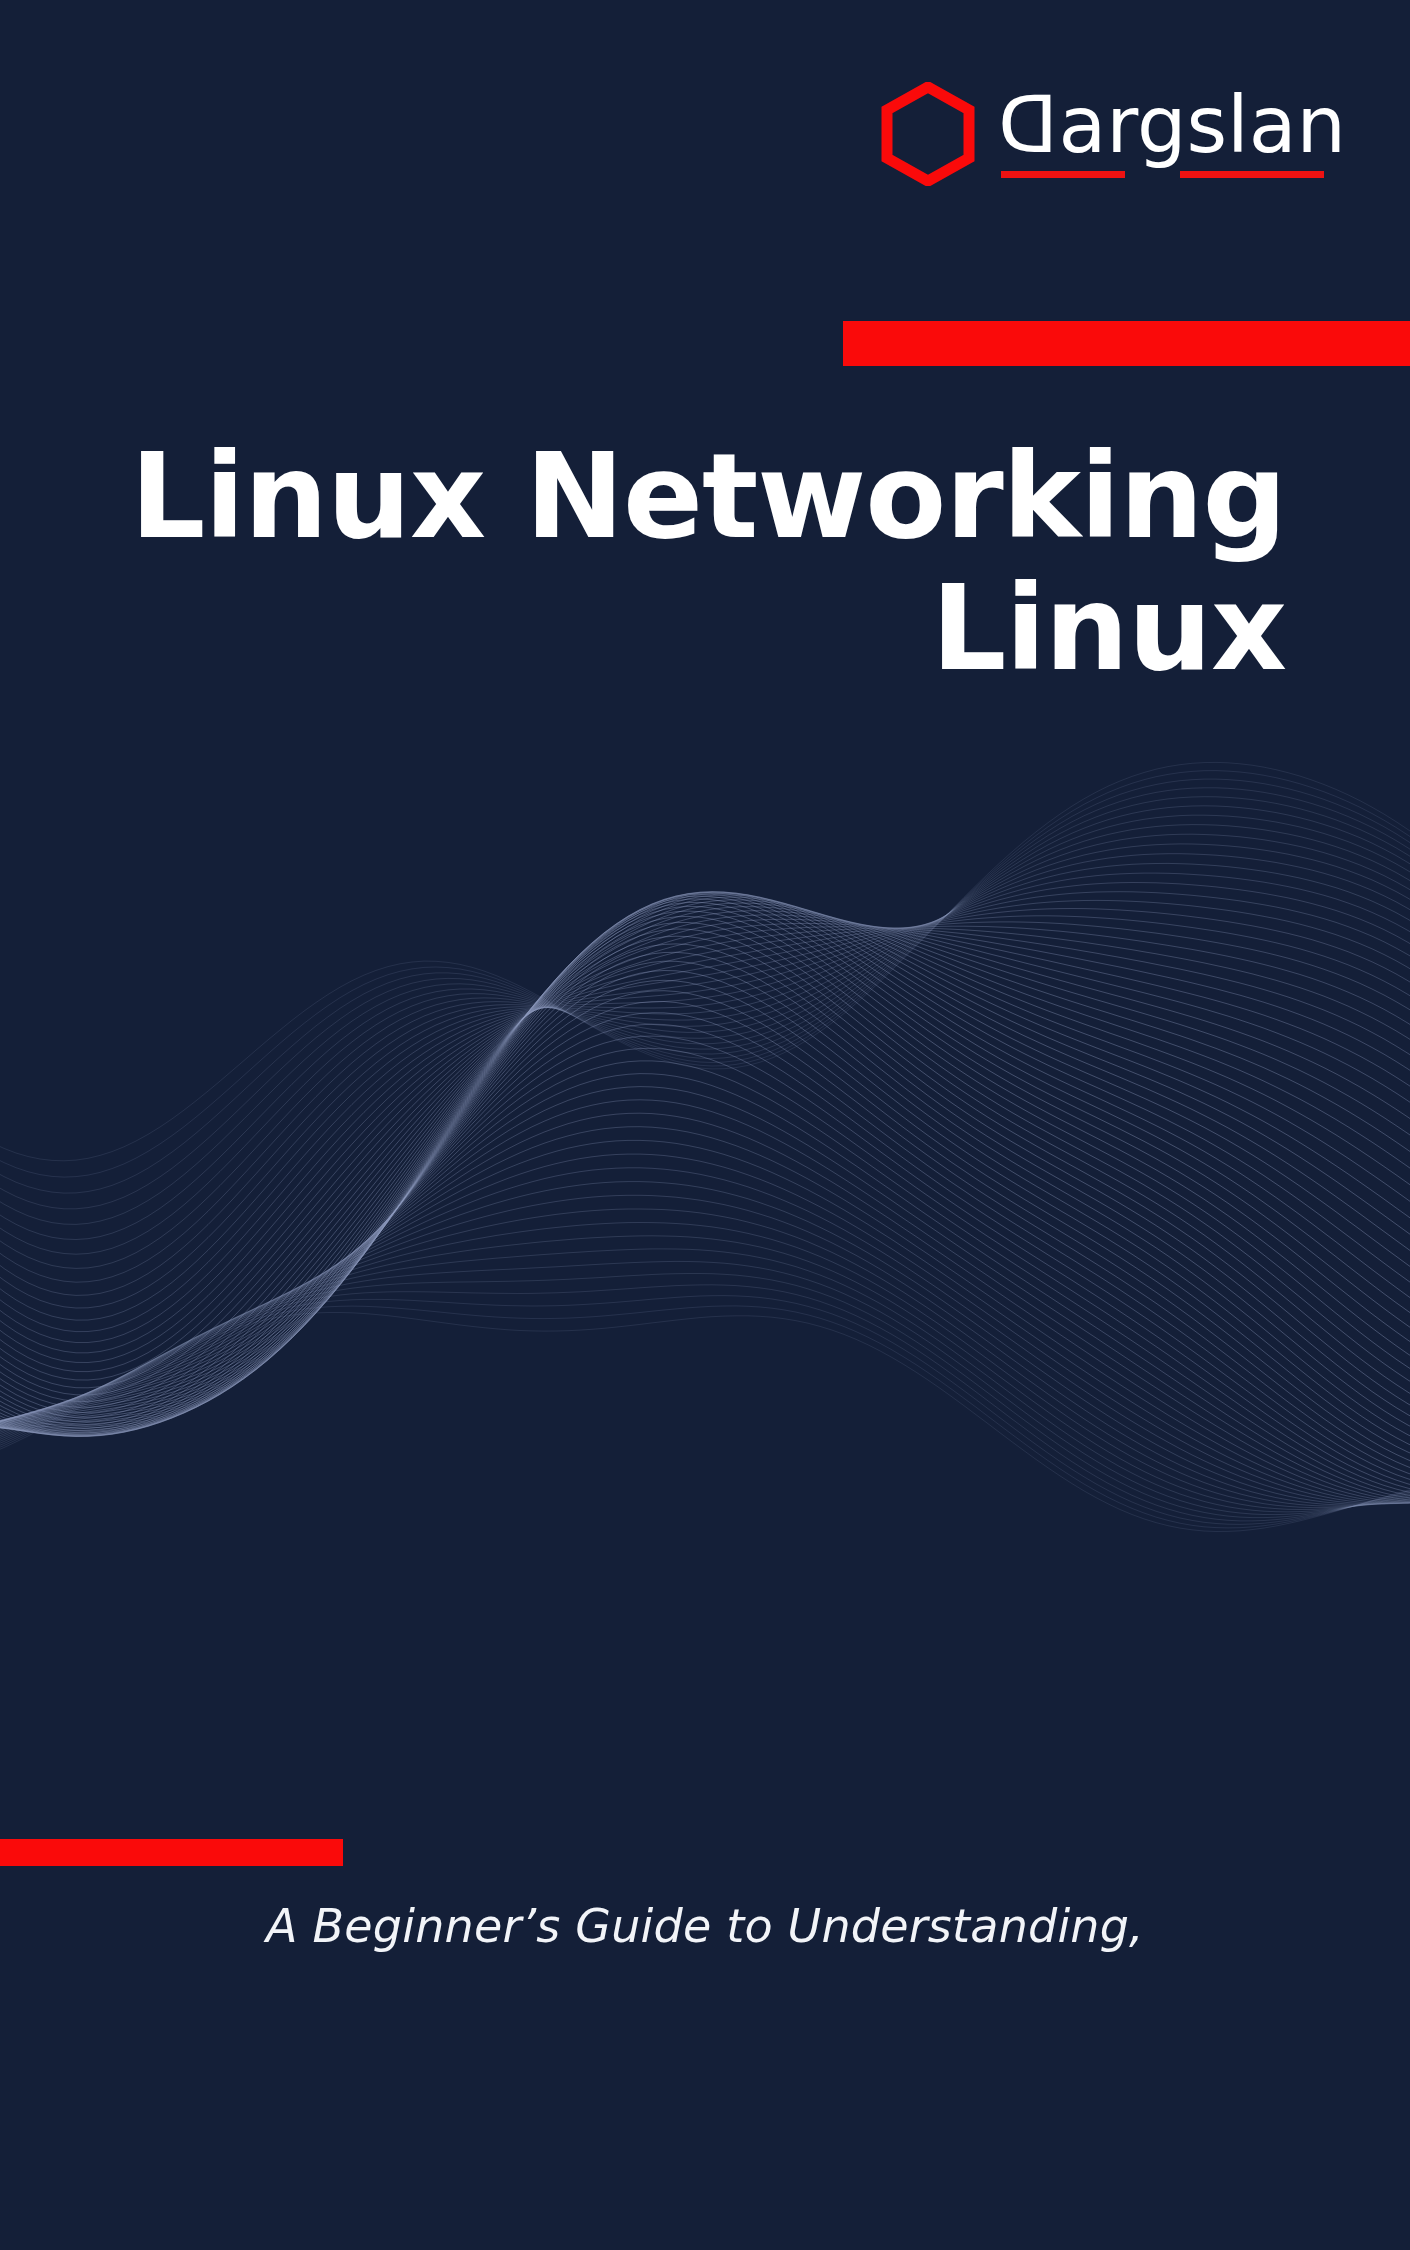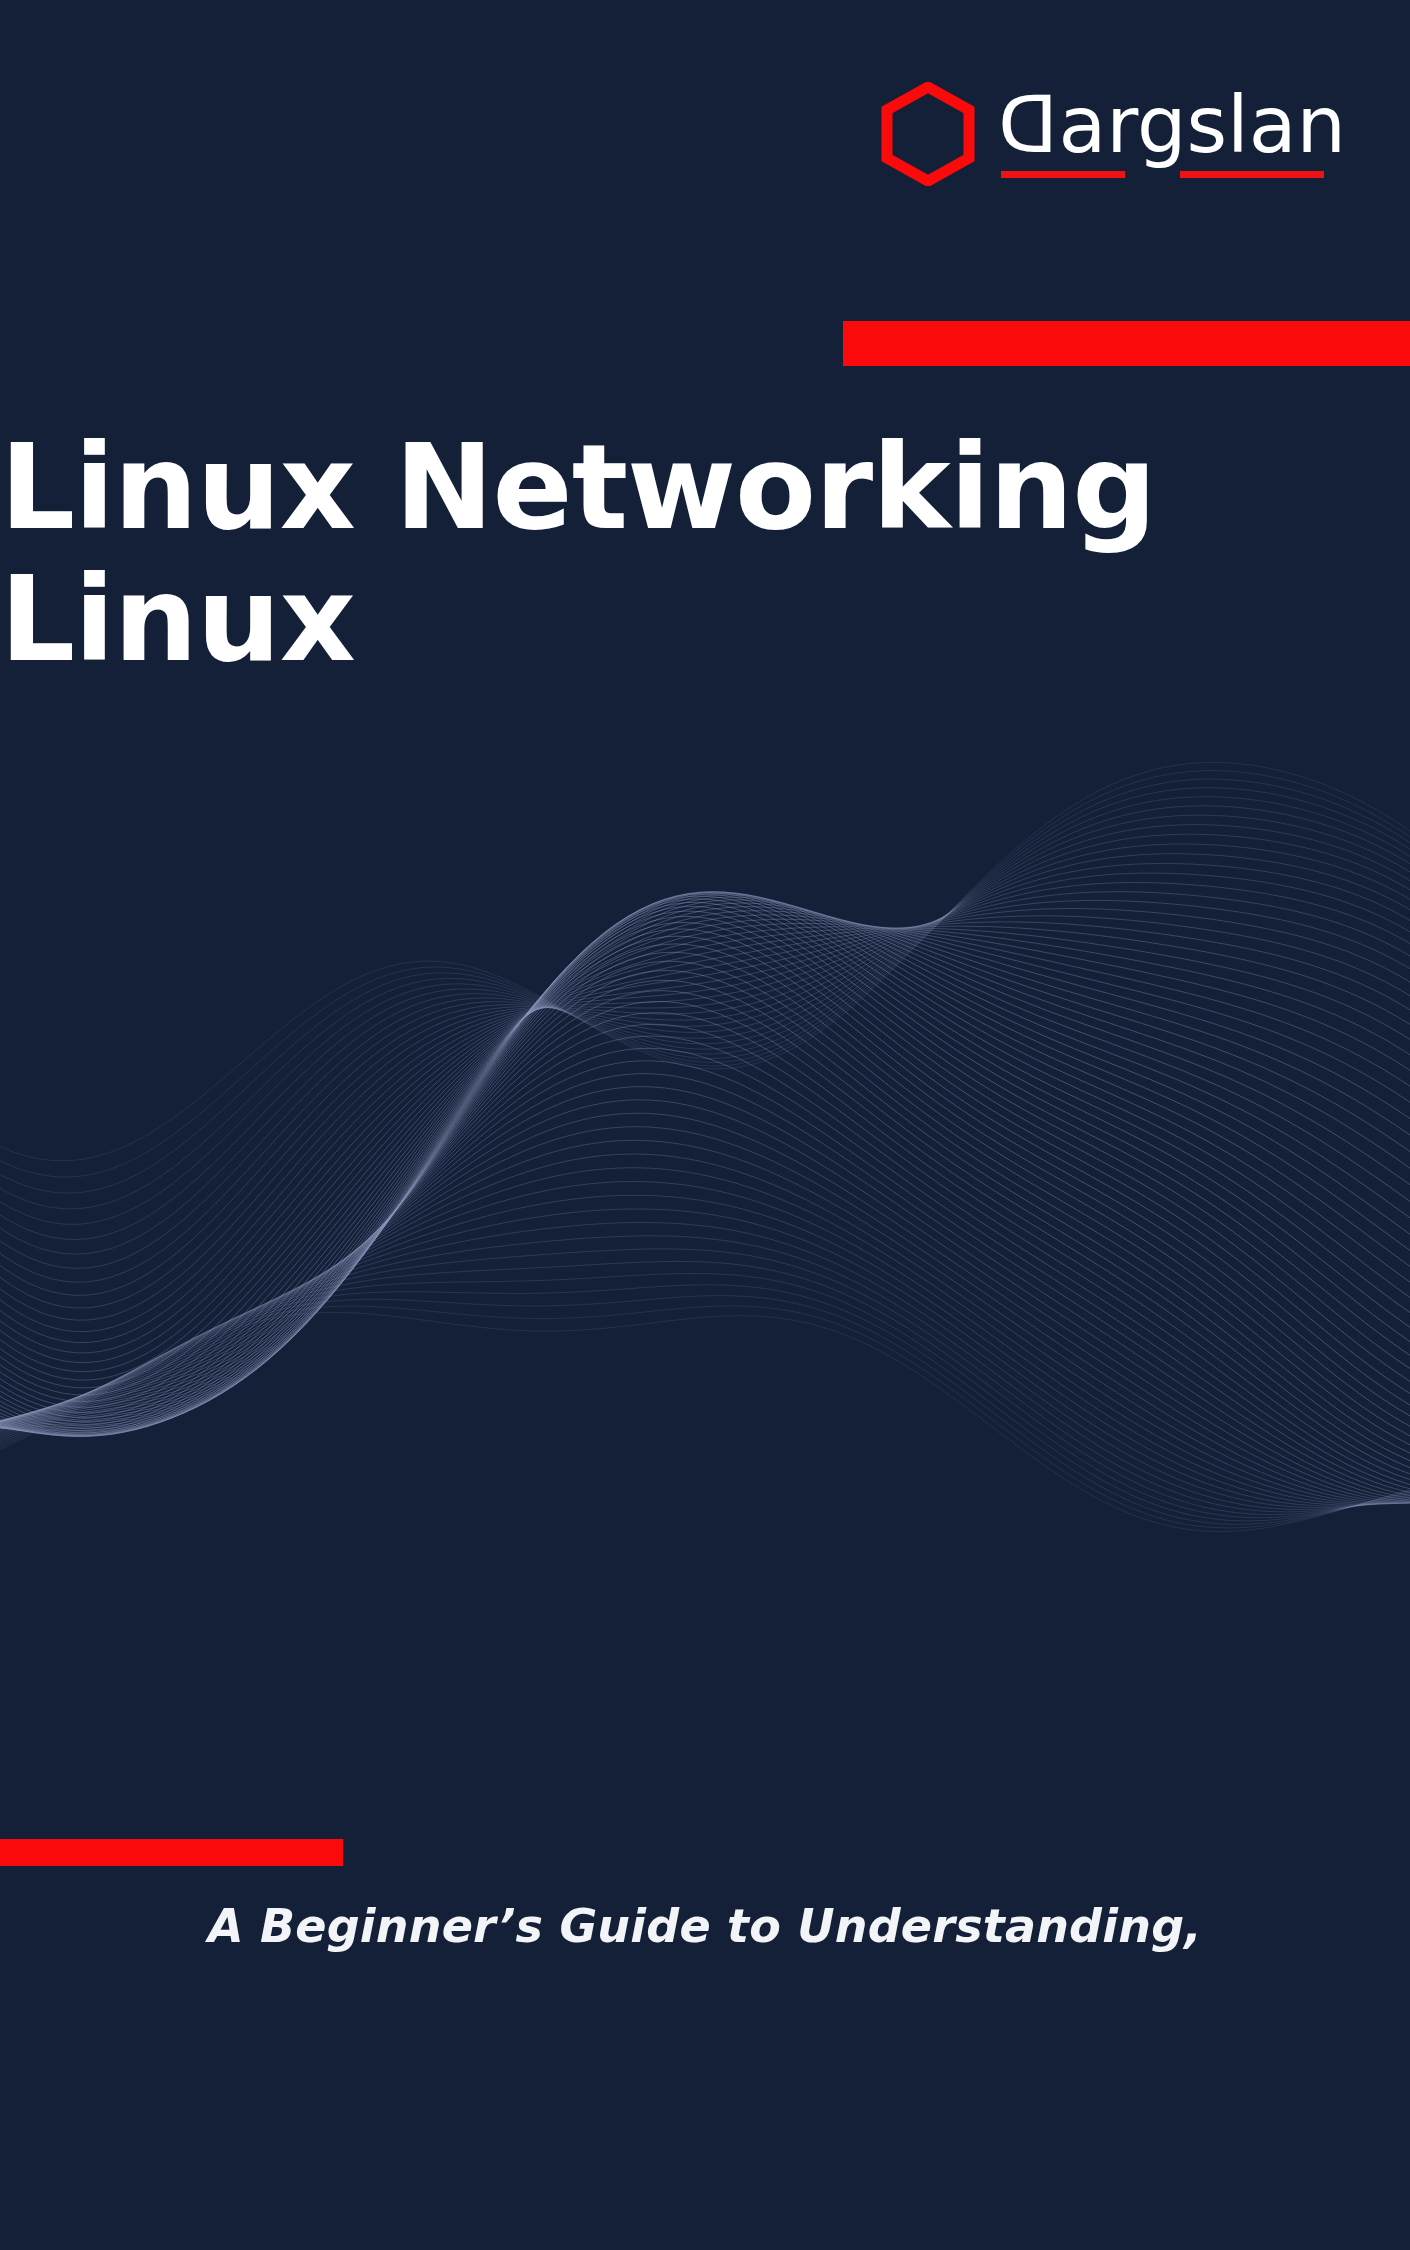--- a/index.html
+++ b/index.html
@@ -85,23 +85,23 @@
     top: 1839px;
     width: 343px;
     height: 27px;
     background: #fa0a0a;
   }
 
   
   #title-block {
     position: absolute;
     left: 0;
-    top: 421px;
+    top: 430px;
     width: 1286px;
-    text-align: left;
+    text-align: right;
   }
   .title-line {
     display: block;
     font-family: "DejaVu Sans", sans-serif;
     font-weight: bold;
     font-size: 118px;
     line-height: 1.12;
     color: #ffffff;
     letter-spacing: -1px;
   }
@@ -111,21 +111,21 @@
     position: absolute;
     left: 0;
     top: 1895px;
     width: 1410px;
     text-align: center;
   }
   .subtitle-line {
     display: block;
     font-family: "DejaVu Sans", sans-serif;
     font-style: italic;
-    font-weight: 700;
+    font-weight: 400;
     font-size: 46px;
     line-height: 1.36;
     color: #f2f4f8;
     letter-spacing: 0.2px;
   }
 </style>
 </head>
 <body>
 
 <div id="cover">

